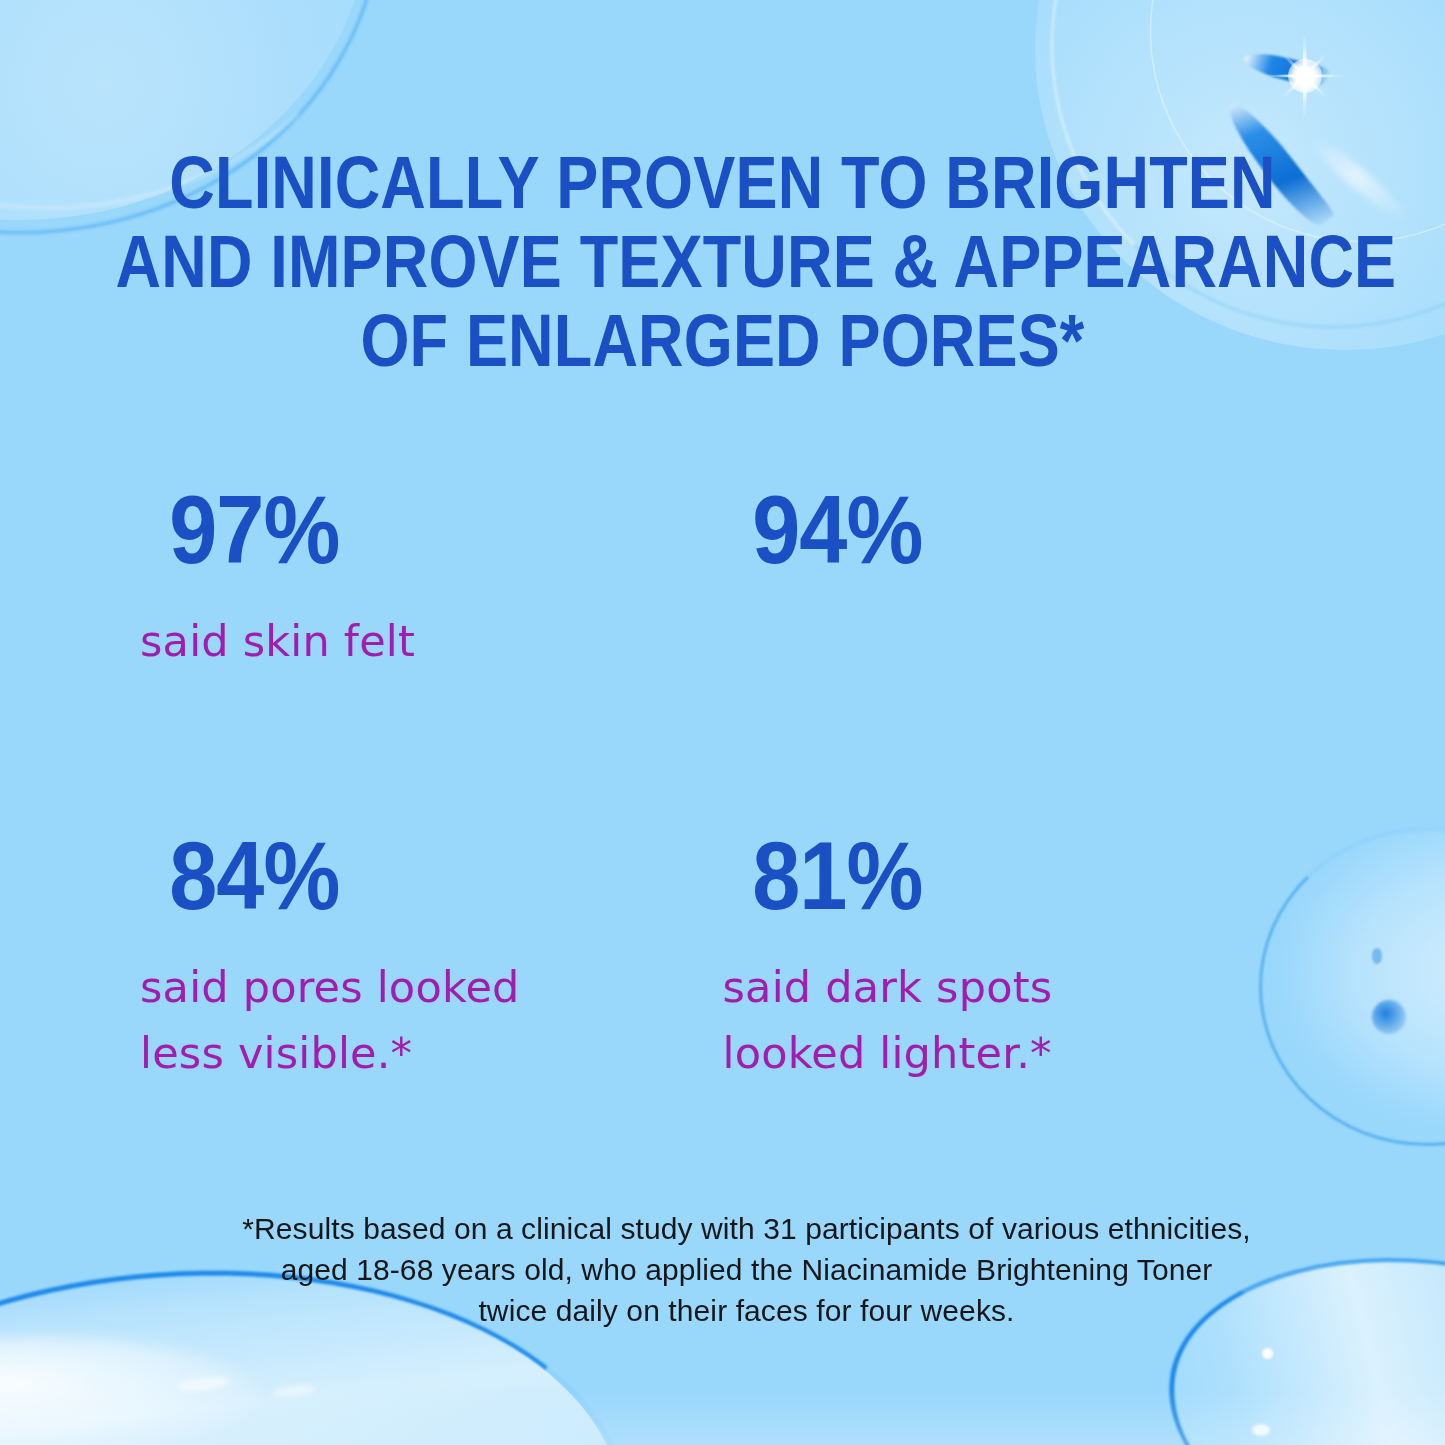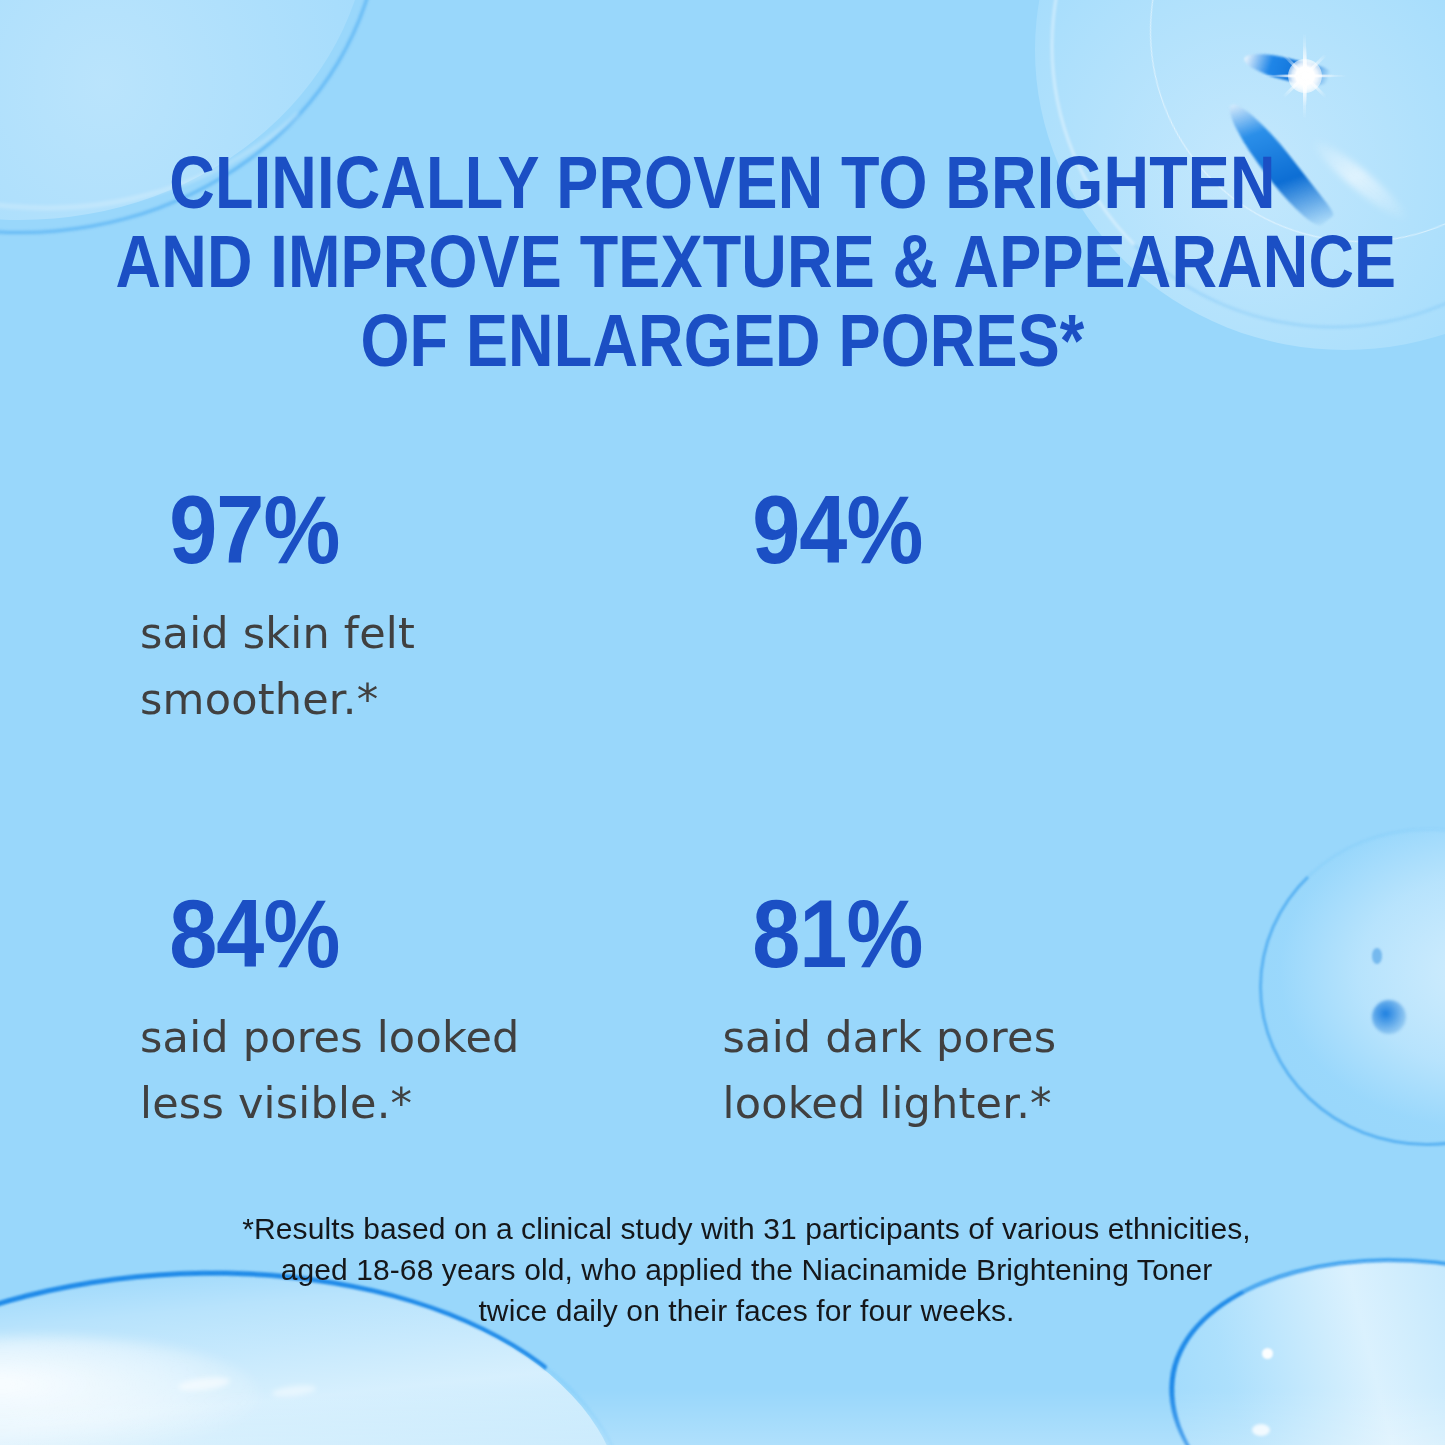--- a/index.html
+++ b/index.html
@@ -399,22 +399,22 @@
     color: #1b4fc4;
     font-family: "Liberation Sans Narrow", "Liberation Sans", sans-serif;
     font-weight: 700;
     font-size: 96px;
     line-height: 100px;
     letter-spacing: -1px;
     transform: scaleX(0.9);
   }
   .stat-text {
     display: block;
-    margin-top: 20px;
-    color: #404040;
+    margin-top: 28px;
+    color: #a21caf;
     font-family: "DejaVu Sans", sans-serif;
     font-weight: 400;
     font-size: 43px;
     line-height: 66px;
     letter-spacing: 0.2px;
   }
   .stat-text .ln {
     display: block;
     white-space: nowrap;
   }
@@ -492,40 +492,39 @@
       <span class="hl">AND IMPROVE TEXTURE &amp; APPEARANCE</span>
       <span class="hl">OF ENLARGED PORES*</span>
     </div>
 
     <div class="stats">
 
       <div class="stat">
         <span class="stat-value">97%</span>
         <span class="stat-text">
           <span class="ln">said skin felt</span>
-          <span class="ln">smoother.*</span>
         </span>
       </div>
 
       <div class="stat">
         <span class="stat-value">94%</span>
       </div>
 
       <div class="stat">
         <span class="stat-value">84%</span>
         <span class="stat-text">
           <span class="ln">said pores looked</span>
           <span class="ln">less visible.*</span>
         </span>
       </div>
 
       <div class="stat">
         <span class="stat-value">81%</span>
         <span class="stat-text">
-          <span class="ln">said dark pores</span>
+          <span class="ln">said dark spots</span>
           <span class="ln">looked lighter.*</span>
         </span>
       </div>
 
     </div>
 
     <div class="footnote">
       <span class="fl">*Results based on a clinical study with 31 participants of various ethnicities,</span>
       <span class="fl">aged 18-68 years old, who applied the Niacinamide Brightening Toner</span>
       <span class="fl">twice daily on their faces for four weeks.</span>

